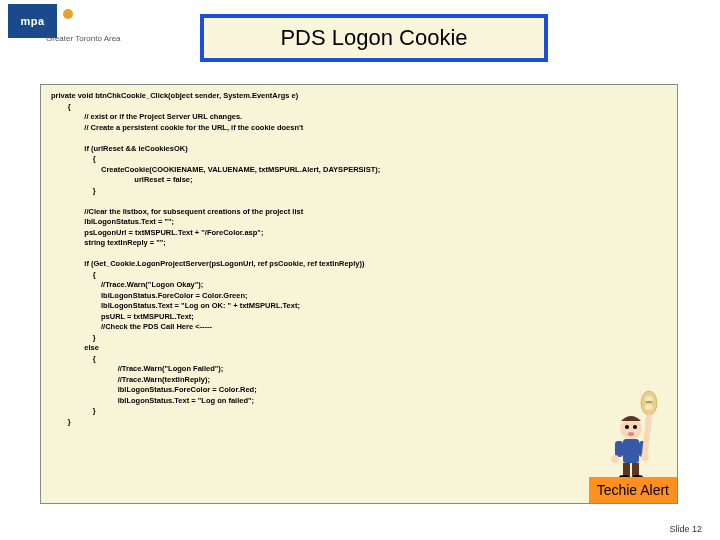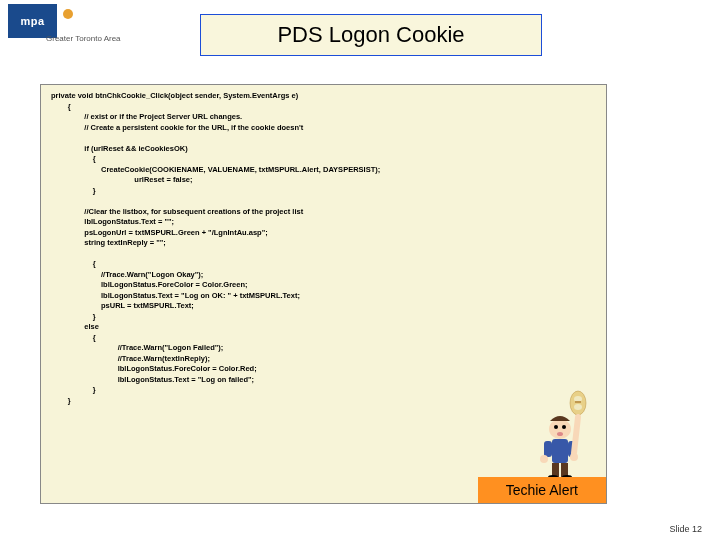--- a/index.html
+++ b/index.html
@@ -53,36 +53,36 @@
     font-size: 8px;
     color: #555;
     text-align: center;
   }
   .title-box {
     position: absolute;
     left: 200px;
     top: 14px;
     width: 340px;
     height: 40px;
-    border: 1px solid #1d4ed8;
+    border: 4px solid #1d4ed8;
     background: #f9f6dc;
     display: flex;
     align-items: center;
     justify-content: center;
   }
   .title-text {
     font-size: 22px;
     font-weight: normal;
     color: #000;
   }
   .content-area {
     position: absolute;
     left: 40px;
     top: 84px;
-    width: 567px;
+    width: 638px;
     height: 420px;
     border: 1px solid #888;
     background: #f7f4d8;
     padding: 6px 10px;
     box-sizing: border-box;
   }
   .code-line {
     font-family: Arial, sans-serif;
     font-size: 7.5px;
     font-weight: bold;
@@ -98,21 +98,21 @@
     color: #333;
   }
   .alert-box {
     position: absolute;
     right: 0;
     bottom: 0;
     background: #ff9020;
     color: #000;
     font-size: 14px;
     font-weight: normal;
-    padding: 5px 28px;
+    padding: 5px 8px;
   }
   .cartoon {
     position: absolute;
     right: 12px;
     bottom: 24px;
     width: 64px;
     height: 90px;
   }
 </style>
 </head>
@@ -138,28 +138,30 @@
   <div class="code-line">                // Create a persistent cookie for the URL, if the cookie doesn't</div>
   <div class="code-line"> </div>
   <div class="code-line">                if (urlReset &amp;&amp; ieCookiesOK)</div>
   <div class="code-line">                    {</div>
   <div class="code-line">                        CreateCookie(COOKIENAME, VALUENAME, txtMSPURL.Alert, DAYSPERSIST);</div>
   <div class="code-line">                                        urlReset = false;</div>
   <div class="code-line">                    }</div>
   <div class="code-line"> </div>
   <div class="code-line">                //Clear the listbox, for subsequent creations of the project list</div>
   <div class="code-line">                lblLogonStatus.Text = "";</div>
-  <div class="code-line">                psLogonUrl = txtMSPURL.Green + "/LgnIntAu.asp";</div>
+  <div class="code-line">                psLogonUrl = txtMSPURL.Text + "/ForeColor.asp";</div>
   <div class="code-line">                string textInReply = "";</div>
   <div class="code-line"> </div>
+  <div class="code-line">                if (Get_Cookie.LogonProjectServer(psLogonUrl, ref psCookie, ref textInReply))</div>
   <div class="code-line">                    {</div>
   <div class="code-line">                        //Trace.Warn("Logon Okay");</div>
   <div class="code-line">                        lblLogonStatus.ForeColor = Color.Green;</div>
   <div class="code-line">                        lblLogonStatus.Text = "Log on OK: " + txtMSPURL.Text;</div>
   <div class="code-line">                        psURL = txtMSPURL.Text;</div>
+  <div class="code-line">                        //Check the PDS Call Here &lt;-----</div>
   <div class="code-line">                    }</div>
   <div class="code-line">                else</div>
   <div class="code-line">                    {</div>
   <div class="code-line">                                //Trace.Warn("Logon Failed");</div>
   <div class="code-line">                                //Trace.Warn(textInReply);</div>
   <div class="code-line">                                lblLogonStatus.ForeColor = Color.Red;</div>
   <div class="code-line">                                lblLogonStatus.Text = "Log on failed";</div>
   <div class="code-line">                    }</div>
   <div class="code-line">        }</div>
 

